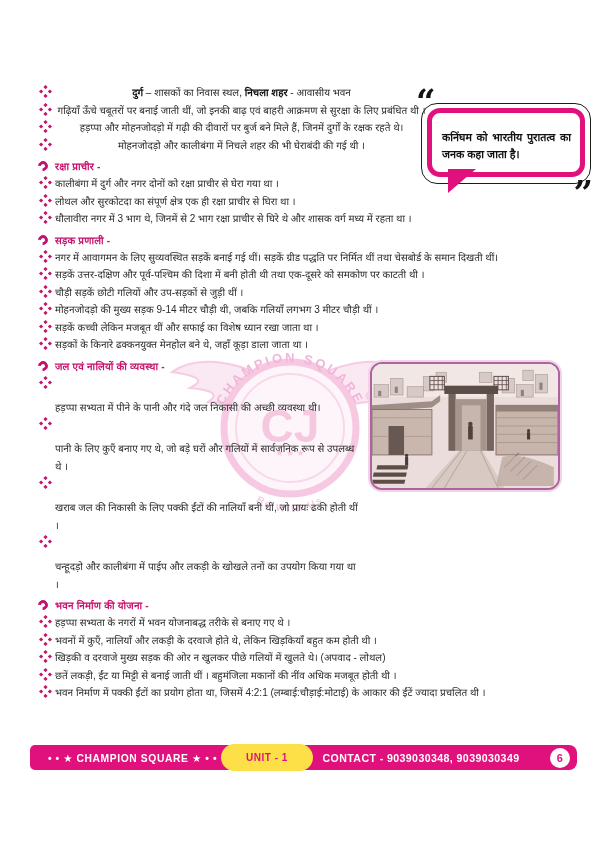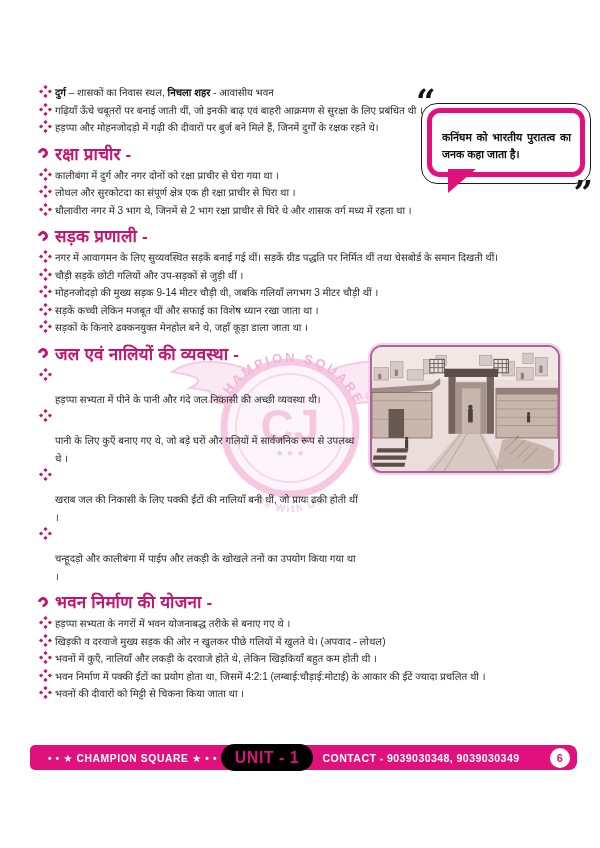--- a/index.html
+++ b/index.html
@@ -29,22 +29,22 @@
     transform:rotate(45deg);
     box-shadow:3.1px 3.1px 0 var(--heading),-3.1px 3.1px 0 var(--heading),
                3.1px -3.1px 0 var(--heading),-3.1px -3.1px 0 var(--heading);
   }
   .lt{flex:1;}
   b.inb{color:#111;}
   .sec{margin-top:5px;}
   .shead{display:flex;align-items:center;margin:4px 0 2px 0;}
   .cres{width:10px;height:10px;border-radius:50%;border:3.1px solid var(--heading);
         border-left-color:transparent;transform:rotate(-40deg);margin-right:7px;flex:0 0 10px;}
-  .stitle{font-size:17px;font-weight:bold;color:var(--heading);letter-spacing:.2px;}
-  .intro li .lt{padding-right:150px;}
+  .stitle{font-size:10px;font-weight:bold;color:var(--heading);letter-spacing:.2px;}
+  .intro li .lt{padding-right:150px;text-align:center;}
 
   
   .callout{position:absolute;top:108px;right:15px;width:158px;z-index:2;}
   .callout .outline{position:absolute;inset:-5px -6px -7px -6px;border:1.5px solid #1c1c1c;border-radius:16px;}
   .cbox{position:relative;background:#fff;border:5px solid var(--magenta);border-radius:13px;
         padding:16px 9px 9px 10px;font-size:10.8px;font-weight:bold;color:#111;line-height:17px;
         text-align:justify;}
   .tail{position:absolute;left:16px;bottom:-21px;width:0;height:0;
         border-top:24px solid var(--magenta);border-right:28px solid transparent;}
   .q{position:absolute;font-family:"DejaVu Serif","Liberation Serif",serif;font-weight:bold;
@@ -57,23 +57,23 @@
   .jal li .lt{padding-right:218px;margin-top:24px;}
   .figure{position:absolute;top:3px;right:18px;width:190px;height:128px;
           border:2.5px solid #b061a0;border-radius:12px;overflow:hidden;
           box-shadow:0 0 0 2px #f0d5e7;background:#eee7e0;}
   .figure svg{display:block;width:100%;height:100%;}
 
   
   .footer{position:absolute;left:30px;right:23px;bottom:78px;height:25px;display:flex;align-items:center;z-index:3;}
   .fbar{background:var(--magenta);height:25px;display:flex;align-items:center;justify-content:center;}
   .f-left{flex:0 0 205px;border-radius:5px;color:#fff;font-weight:bold;font-size:10.3px;letter-spacing:.6px;}
-  .f-pill{flex:0 0 92px;height:27px;background:#000000;border-radius:14px;margin:0 -14px;z-index:2;
+  .f-pill{flex:0 0 92px;height:27px;background:#fde047;border-radius:14px;margin:0 -14px;z-index:2;
           display:flex;align-items:center;justify-content:center;color:var(--magenta);
-          font-weight:bold;font-size:16px;letter-spacing:.5px;}
+          font-weight:bold;font-size:10px;letter-spacing:.5px;}
   .f-right{flex:1;border-radius:5px 8px 8px 5px;color:#fff;font-weight:bold;font-size:10.6px;
            letter-spacing:.4px;position:relative;padding-right:34px;}
   .f-page{position:absolute;right:7px;top:2.5px;width:20px;height:20px;border-radius:50%;background:#fff;
           color:var(--magenta);font-weight:bold;font-size:11px;display:flex;align-items:center;justify-content:center;}
 </style>
 </head>
 <body>
 
 <div class="page">
 
@@ -119,20 +119,24 @@
         <span class="lt"><b class="inb">दुर्ग</b><span> – शासकों का निवास स्थल, </span><b class="inb">निचला शहर</b><span> - आवासीय भवन</span></span>
       </li>
       <li>
           <span class="dm"></span>
           <span class="lt">गढ़ियाँ ऊँचे चबूतरों पर बनाई जाती थीं, जो इनकी बाढ़ एवं बाहरी आक्रमण से सुरक्षा के लिए प्रबंधित थी ।</span>
         </li>
       <li>
           <span class="dm"></span>
           <span class="lt">हड़प्पा और मोहनजोदड़ो में गढ़ी की दीवारों पर बुर्ज बने मिले हैं, जिनमें दुर्गों के रक्षक रहते थे।</span>
         </li>
+      <li>
+          <span class="dm"></span>
+          <span class="lt">मोहनजोदड़ो और कालीबंगा में निचले शहर की भी घेराबंदी की गई थी ।</span>
+        </li>
     </ul>
 
     <section class="sec">
       <div class="shead">
         <span class="cres"></span>
         <h2 class="stitle">रक्षा प्राचीर -</h2>
       </div>
       <ul>
         <li>
             <span class="dm"></span>
@@ -151,20 +155,24 @@
 
     <section class="sec">
       <div class="shead">
         <span class="cres"></span>
         <h2 class="stitle">सड़क प्रणाली -</h2>
       </div>
       <ul>
         <li>
             <span class="dm"></span>
             <span class="lt">नगर में आवागमन के लिए सुव्यवस्थित सड़कें बनाई गई थीं। सड़कें ग्रीड पद्धति पर निर्मित थीं तथा चेसबोर्ड के समान दिखती थीं।</span>
+          </li>
+        <li>
+            <span class="dm"></span>
+            <span class="lt">सड़कें उत्तर-दक्षिण और पूर्व-पश्चिम की दिशा में बनी होती थी तथा एक-दूसरे को समकोण पर काटती थी ।</span>
           </li>
         <li>
             <span class="dm"></span>
             <span class="lt">चौड़ी सड़कें छोटी गलियों और उप-सड़कों से जुड़ी थीं ।</span>
           </li>
         <li>
             <span class="dm"></span>
             <span class="lt">मोहनजोदड़ो की मुख्य सड़क 9-14 मीटर चौड़ी थी, जबकि गलियाँ लगभग 3 मीटर चौड़ी थीं ।</span>
           </li>
         <li>
@@ -277,33 +285,33 @@
         <span class="cres"></span>
         <h2 class="stitle">भवन निर्माण की योजना -</h2>
       </div>
       <ul>
         <li>
             <span class="dm"></span>
             <span class="lt">हड़प्पा सभ्यता के नगरों में भवन योजनाबद्ध तरीके से बनाए गए थे ।</span>
           </li>
         <li>
             <span class="dm"></span>
+            <span class="lt">भवनों में कुएँ, नालियाँ और लकड़ी के दरवाजे होते थे, लेकिन खिड़कियाँ बहुत कम होती थी ।</span>
+          </li>
+        <li>
+            <span class="dm"></span>
             <span class="lt">खिड़की व दरवाजे मुख्य सड़क की ओर न खुलकर पीछे गलियों में खुलते थे। (अपवाद - लोथल)</span>
           </li>
         <li>
             <span class="dm"></span>
-            <span class="lt">भवनों में कुएँ, नालियाँ और लकड़ी के दरवाजे होते थे, लेकिन खिड़कियाँ बहुत कम होती थी ।</span>
+            <span class="lt">छतें लकड़ी, ईंट या मिट्टी से बनाई जाती थीं । बहुमंजिला मकानों की नींव अधिक मजबूत होती थी ।</span>
           </li>
         <li>
             <span class="dm"></span>
             <span class="lt">भवन निर्माण में पक्की ईंटों का प्रयोग होता था, जिसमें 4:2:1 (लम्बाई:चौड़ाई:मोटाई) के आकार की ईंटें ज्यादा प्रचलित थी ।</span>
-          </li>
-        <li>
-            <span class="dm"></span>
-            <span class="lt">भवनों की दीवारों को मिट्टी से चिकना किया जाता था ।</span>
           </li>
       </ul>
     </section>
   </main>
 
   <footer class="footer">
     <div class="fbar f-left">• • ★ CHAMPION SQUARE ★ • •</div>
     <div class="f-pill">UNIT - 1</div>
     <div class="fbar f-right">
       <span>CONTACT - 9039030348, 9039030349</span>

